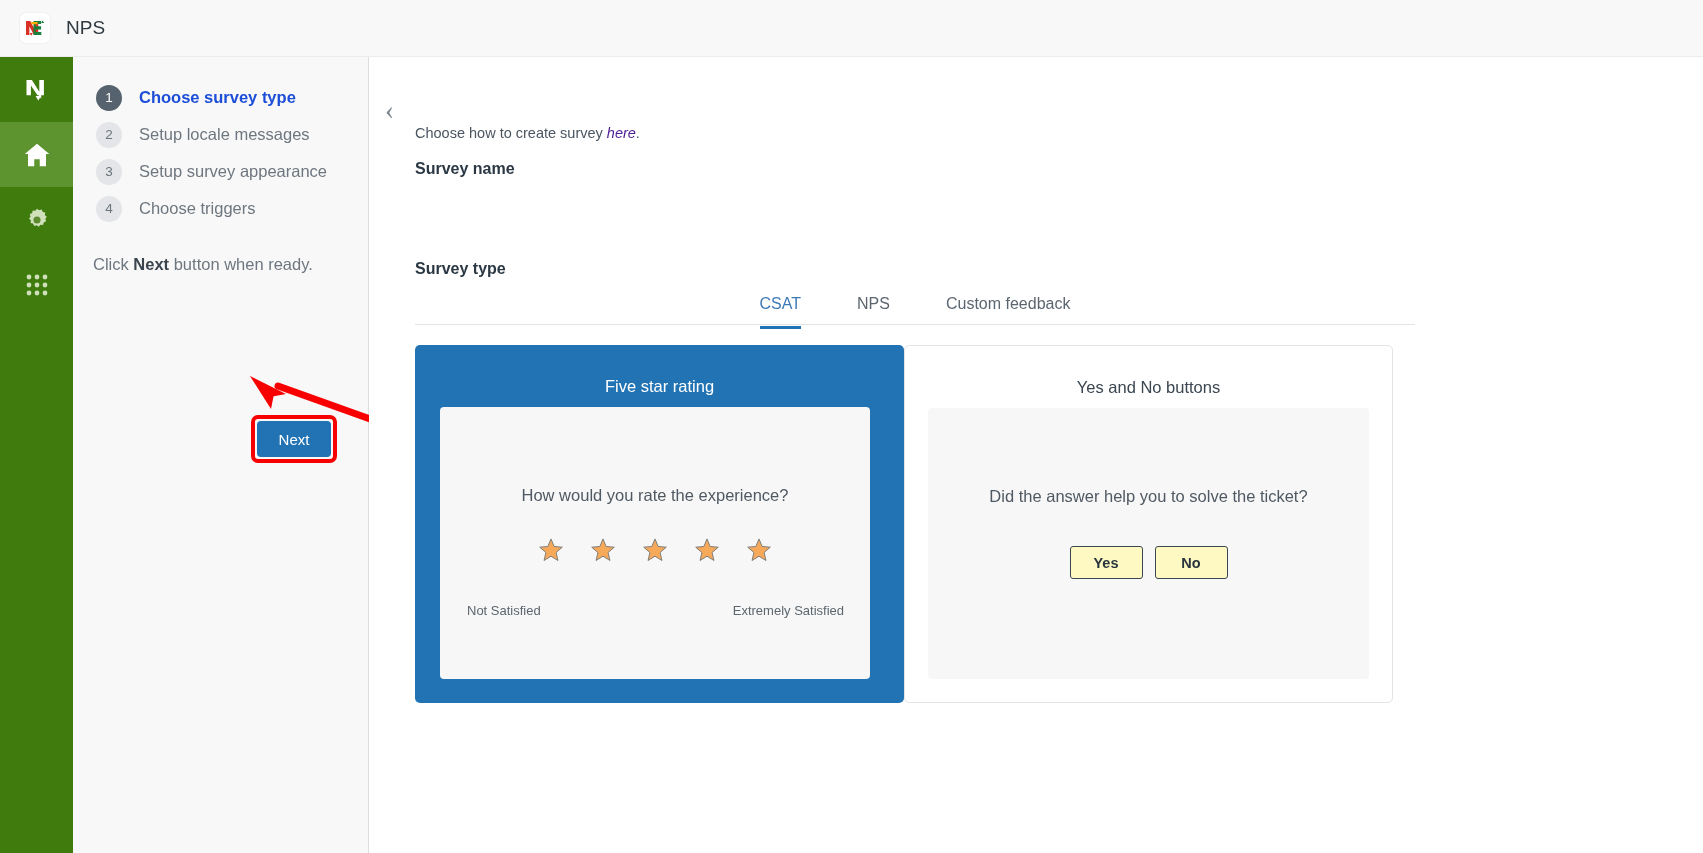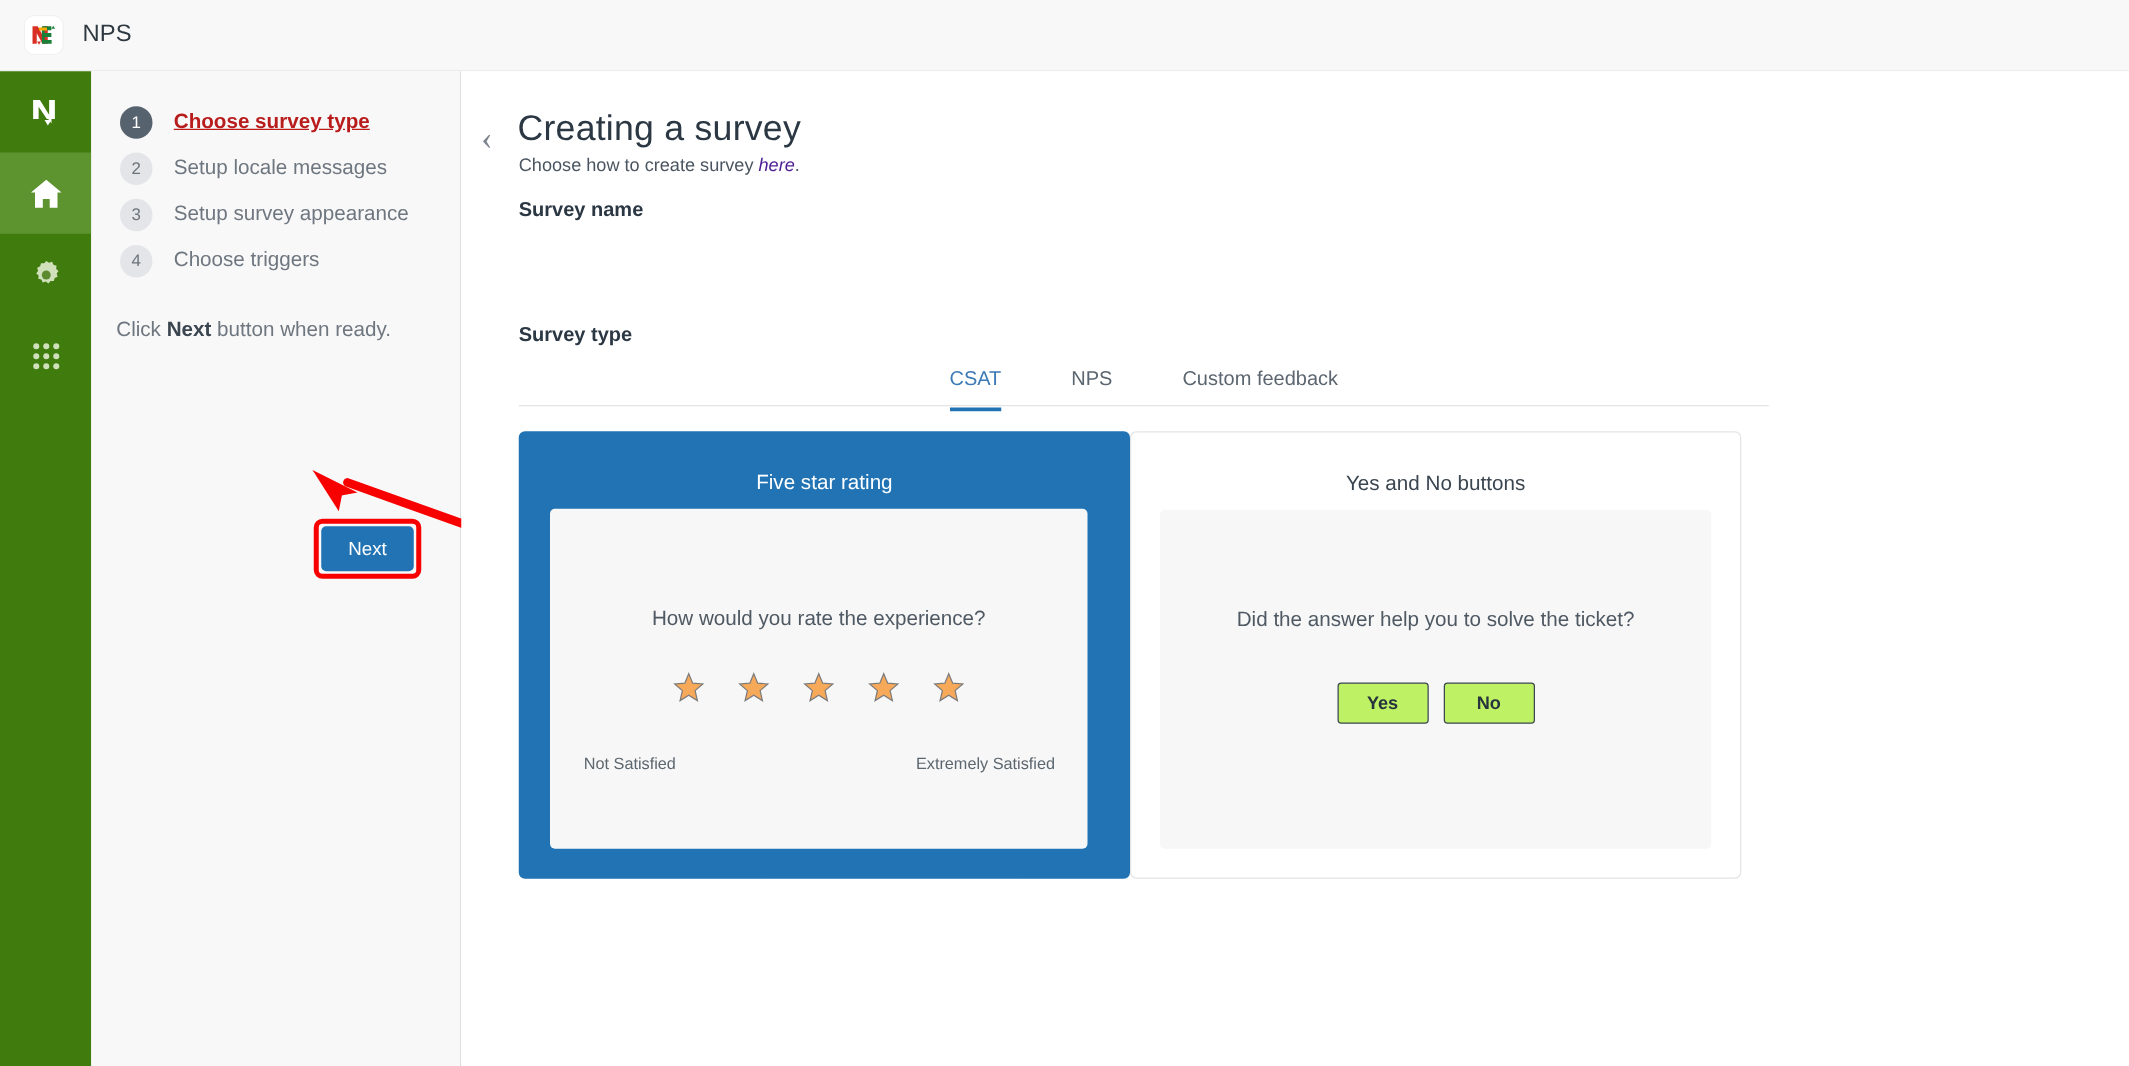--- a/index.html
+++ b/index.html
@@ -83,23 +83,22 @@
     background: #56626d;
     color: #ffffff;
   }
   .step-label {
     margin-left: 17px;
     font-size: 16.5px;
     color: #6e767f;
     white-space: nowrap;
   }
   .step-row.active .step-label {
-    color: #b91c1c;
+    color: #1d4ed8;
     font-weight: bold;
-    text-decoration: underline;
   }
   #hint {
     margin: 28px 0 0 20px;
     font-size: 16.5px;
     color: #6e767f;
   }
   #hint b { color: #3a454f; }
 
   
   #next-wrap {
@@ -286,21 +285,21 @@
   }
   #yesno-row {
     position: absolute;
     top: 138px; left: 0; right: 0;
     display: flex;
     justify-content: center;
     gap: 12px;
   }
   .yn-btn {
     width: 73px; height: 33px;
-    background: #bef264;
+    background: #fef9c3;
     border: 1px solid #3b4650;
     border-radius: 3px;
     font-size: 14.5px;
     font-weight: bold;
     color: #27333d;
     font-family: "Liberation Sans", sans-serif;
     cursor: pointer;
   }
 </style>
 </head>
@@ -401,21 +400,20 @@
 
 <svg id="arrow-annotation" viewBox="0 0 180 70">
   <line x1="172" y1="64" x2="38" y2="16" stroke="#f80000" stroke-width="7" stroke-linecap="round"></line>
   <path d="M10 6 L46 24 L30 27 Z" fill="#f80000"></path>
   <path d="M10 6 L31 39 L34 24 Z" fill="#f80000"></path>
 </svg>
 
 <div id="main">
 
   <div id="back-chevron">‹</div>
-  <h1 id="page-heading">Creating a survey</h1>
   <div id="page-sub"><span>Choose how to create survey </span><a href="#">here</a><span>.</span></div>
 
   <div class="field-label" id="survey-name-label">Survey name</div>
 
   <div class="field-label" id="survey-type-label">Survey type</div>
 
   <div id="tabs">
     <div class="tab active">CSAT</div>
     <div class="tab">NPS</div>
     <div class="tab">Custom feedback</div>

